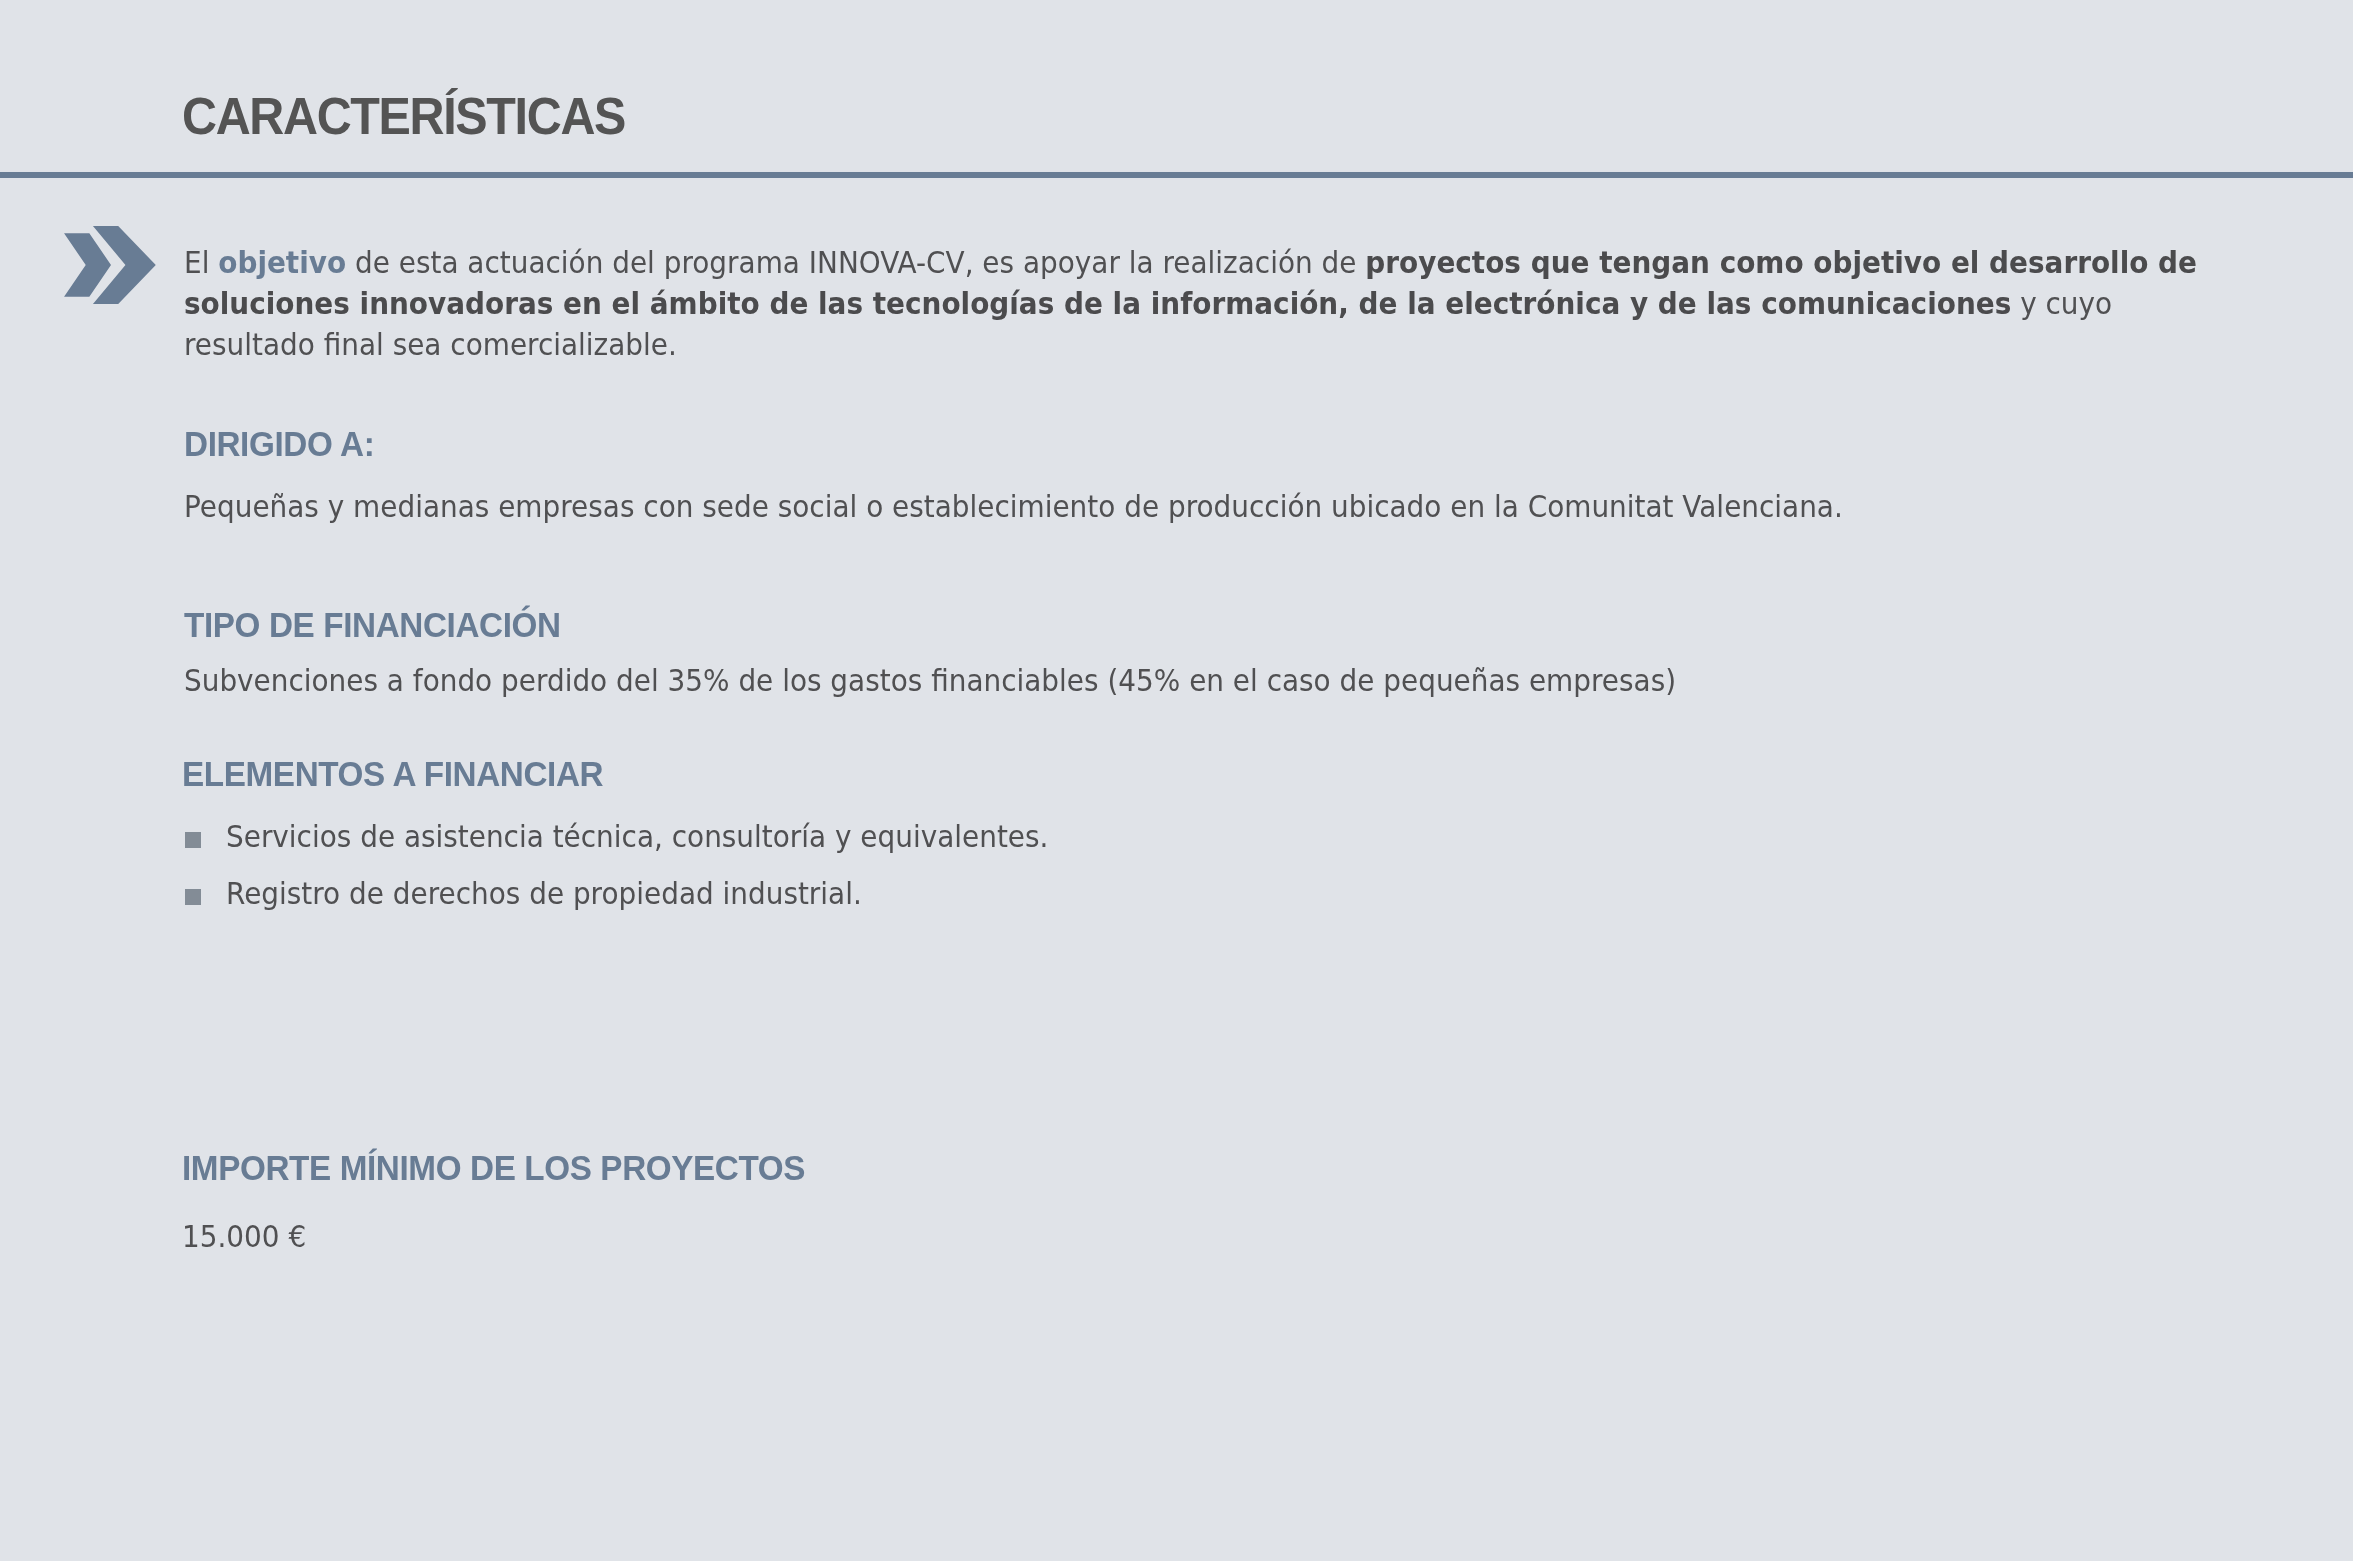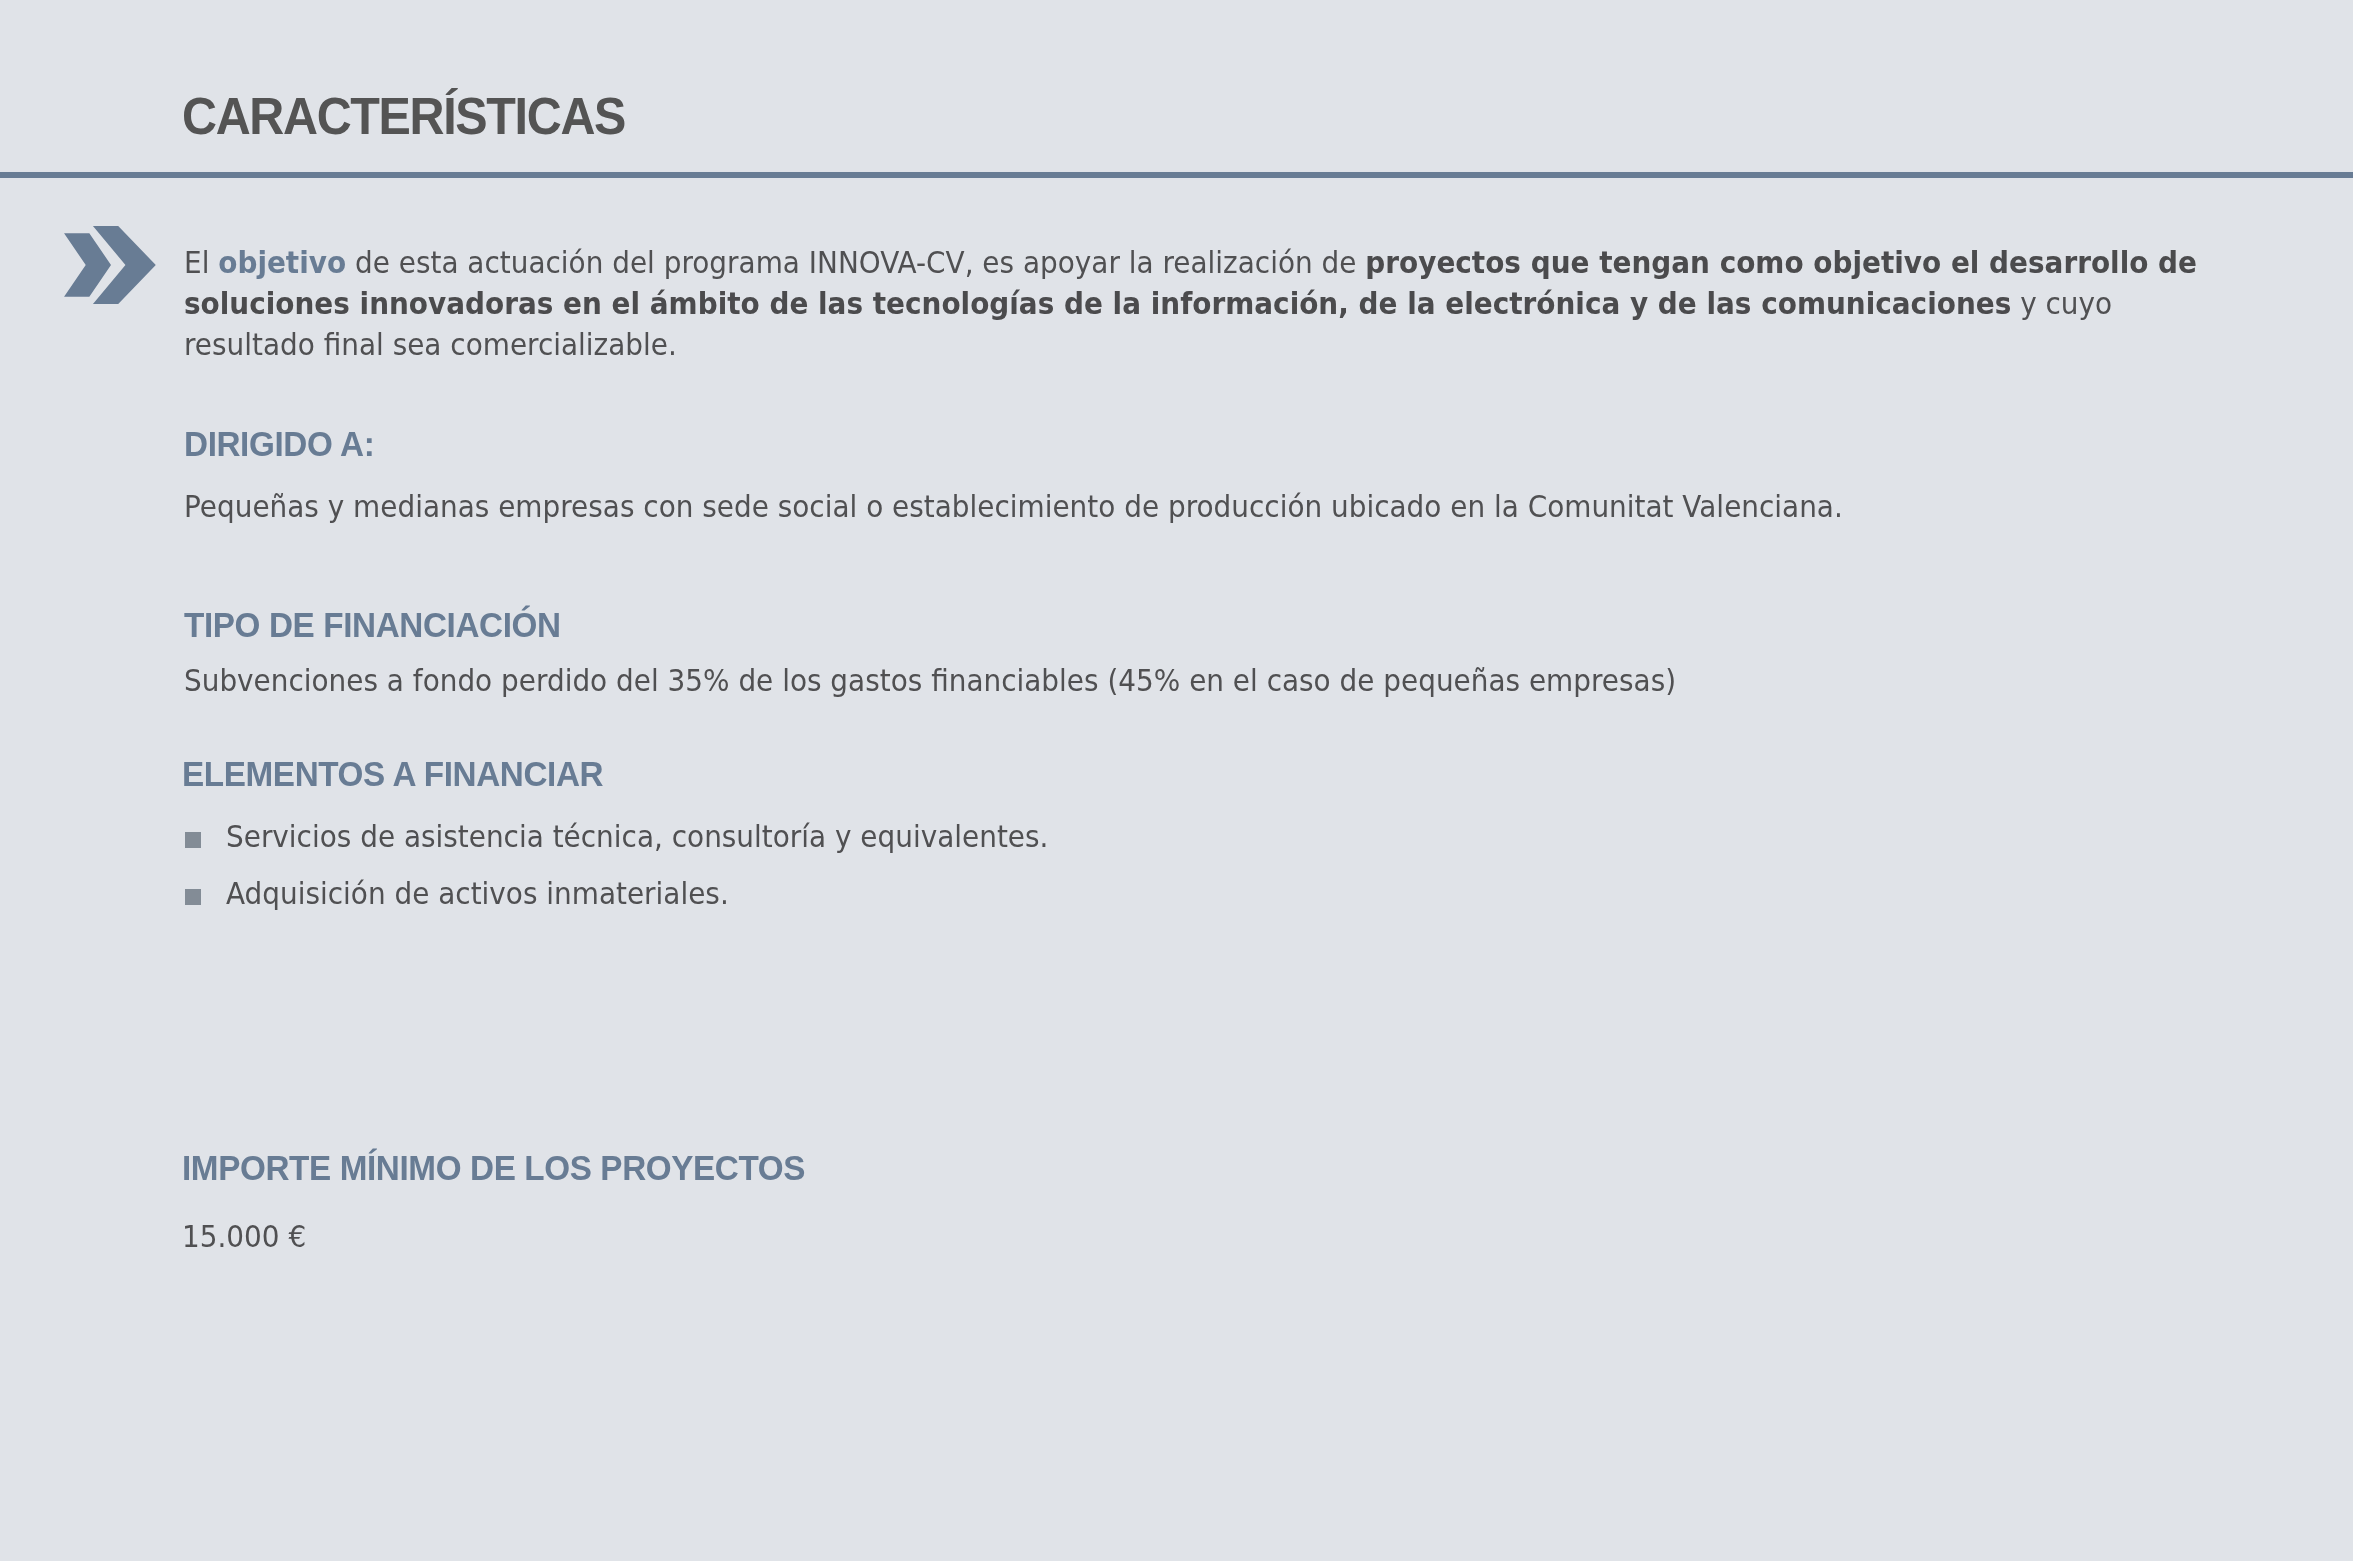--- a/index.html
+++ b/index.html
@@ -117,19 +117,19 @@
 <p class="line" style="top:663px;">Subvenciones a fondo perdido del 35% de los gastos financiables (45% en el caso de  pequeñas empresas)</p>
 
 <h2 class="heading" style="top:754px; left:182px;">ELEMENTOS A FINANCIAR</h2>
 <ul class="bullets">
   <li>
     <span class="bullet-square"></span>
     <span class="bullet-text">Servicios de asistencia técnica, consultoría y equivalentes.</span>
   </li>
   <li>
     <span class="bullet-square"></span>
-    <span class="bullet-text">Adquisición de activos inmateriales.</span>
+    <span class="bullet-text">Registro de derechos de propiedad industrial.</span>
   </li>
 </ul>
 
 <h2 class="heading" style="top:1148px; left:182px;">IMPORTE MÍNIMO DE LOS PROYECTOS</h2>
 <p class="line" style="top:1219px; left:182px;">15.000 €</p>
 
 
 </body></html>

